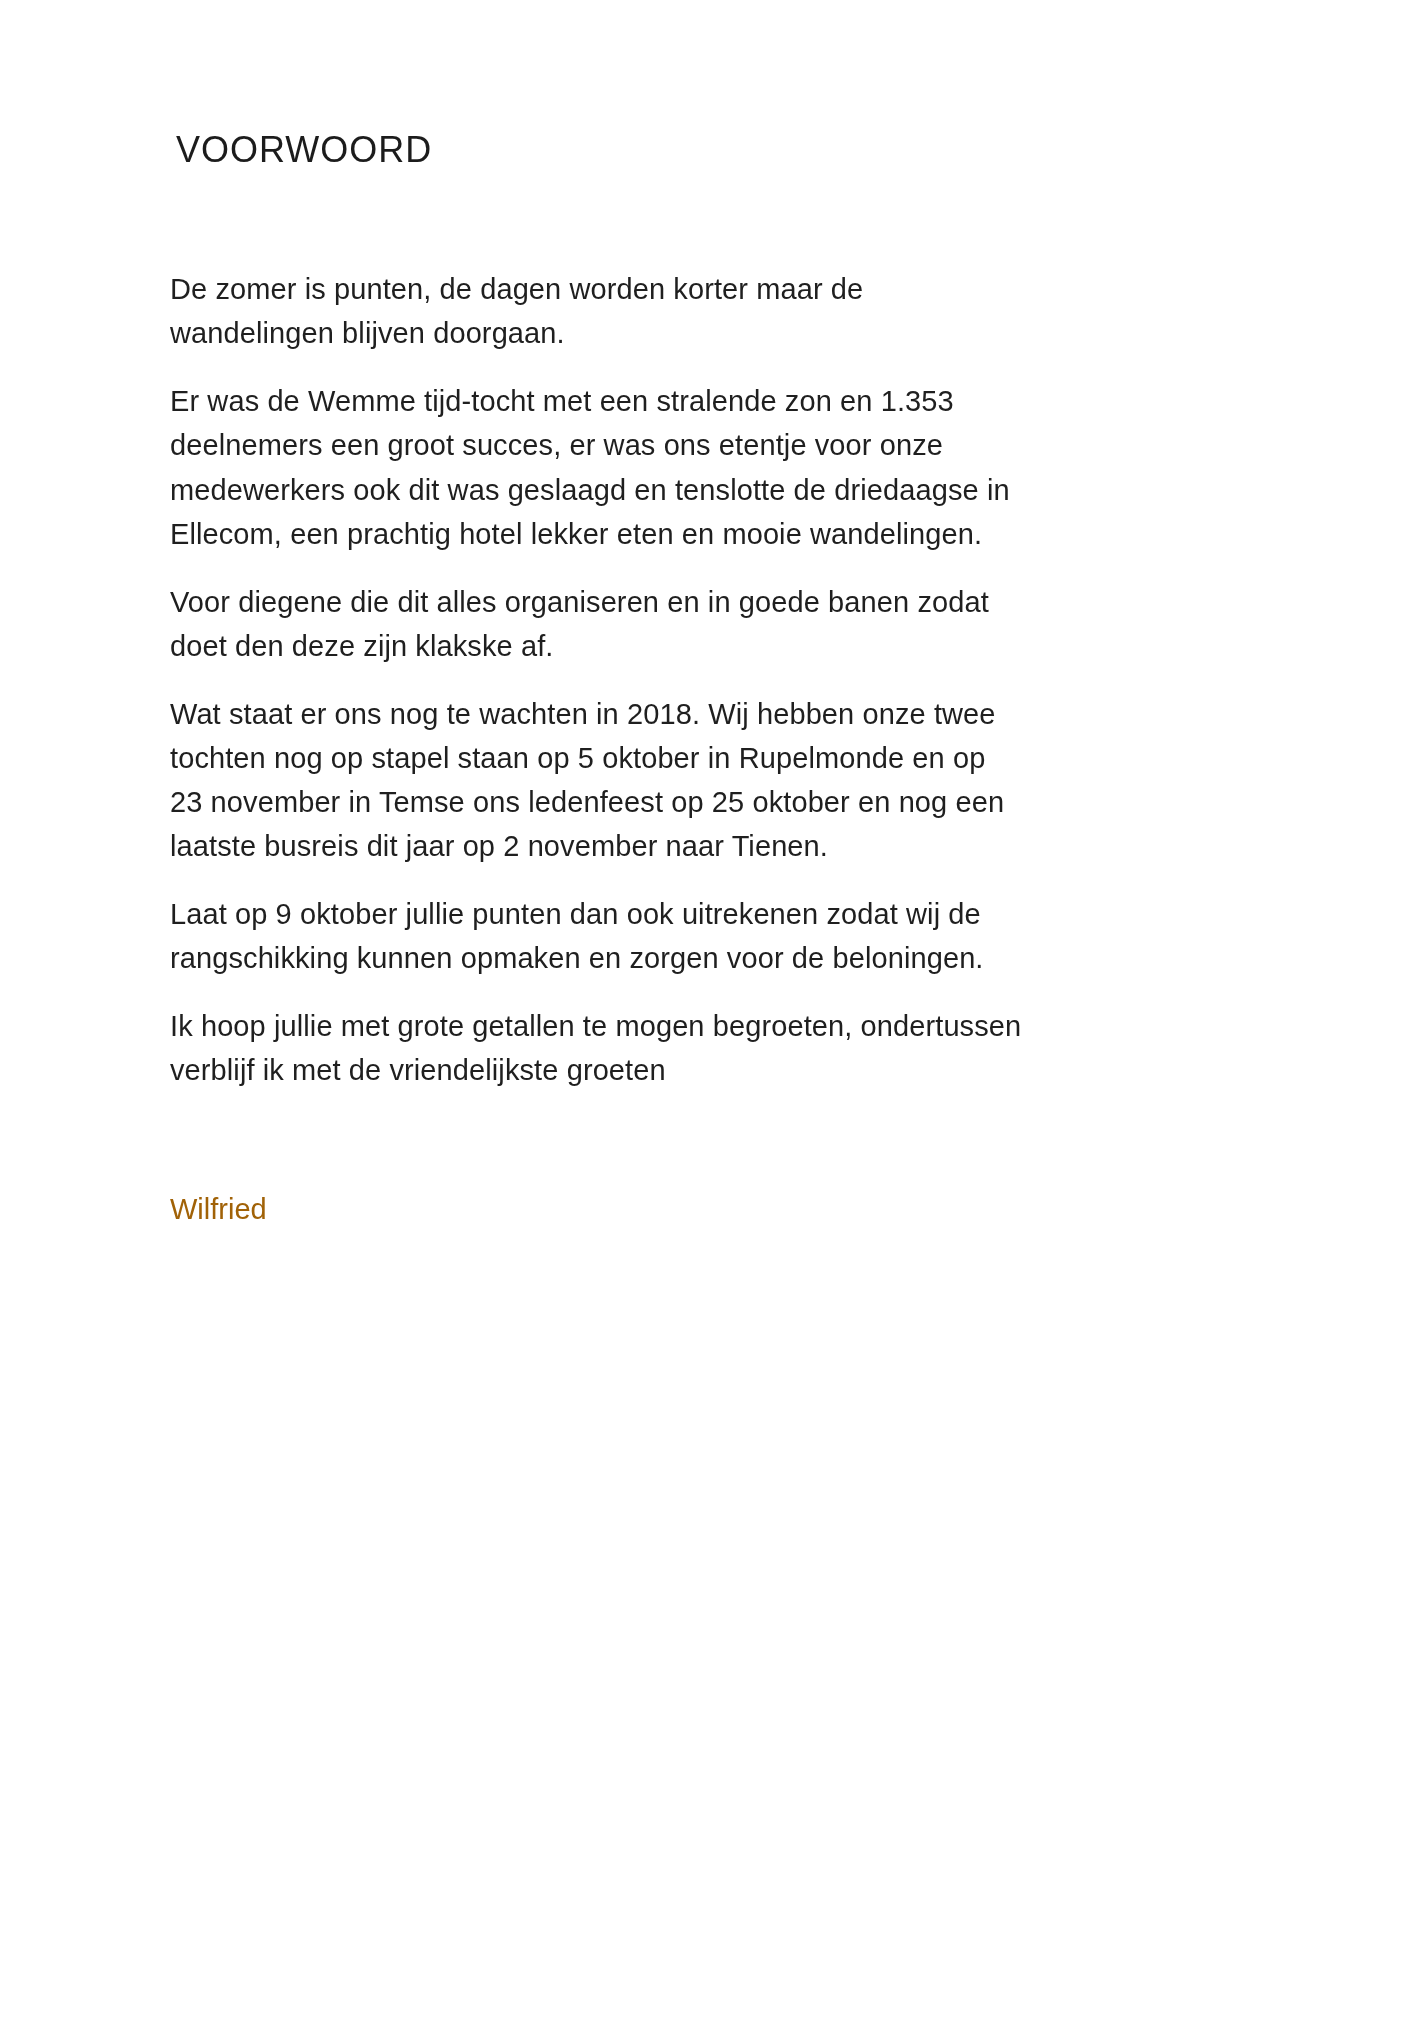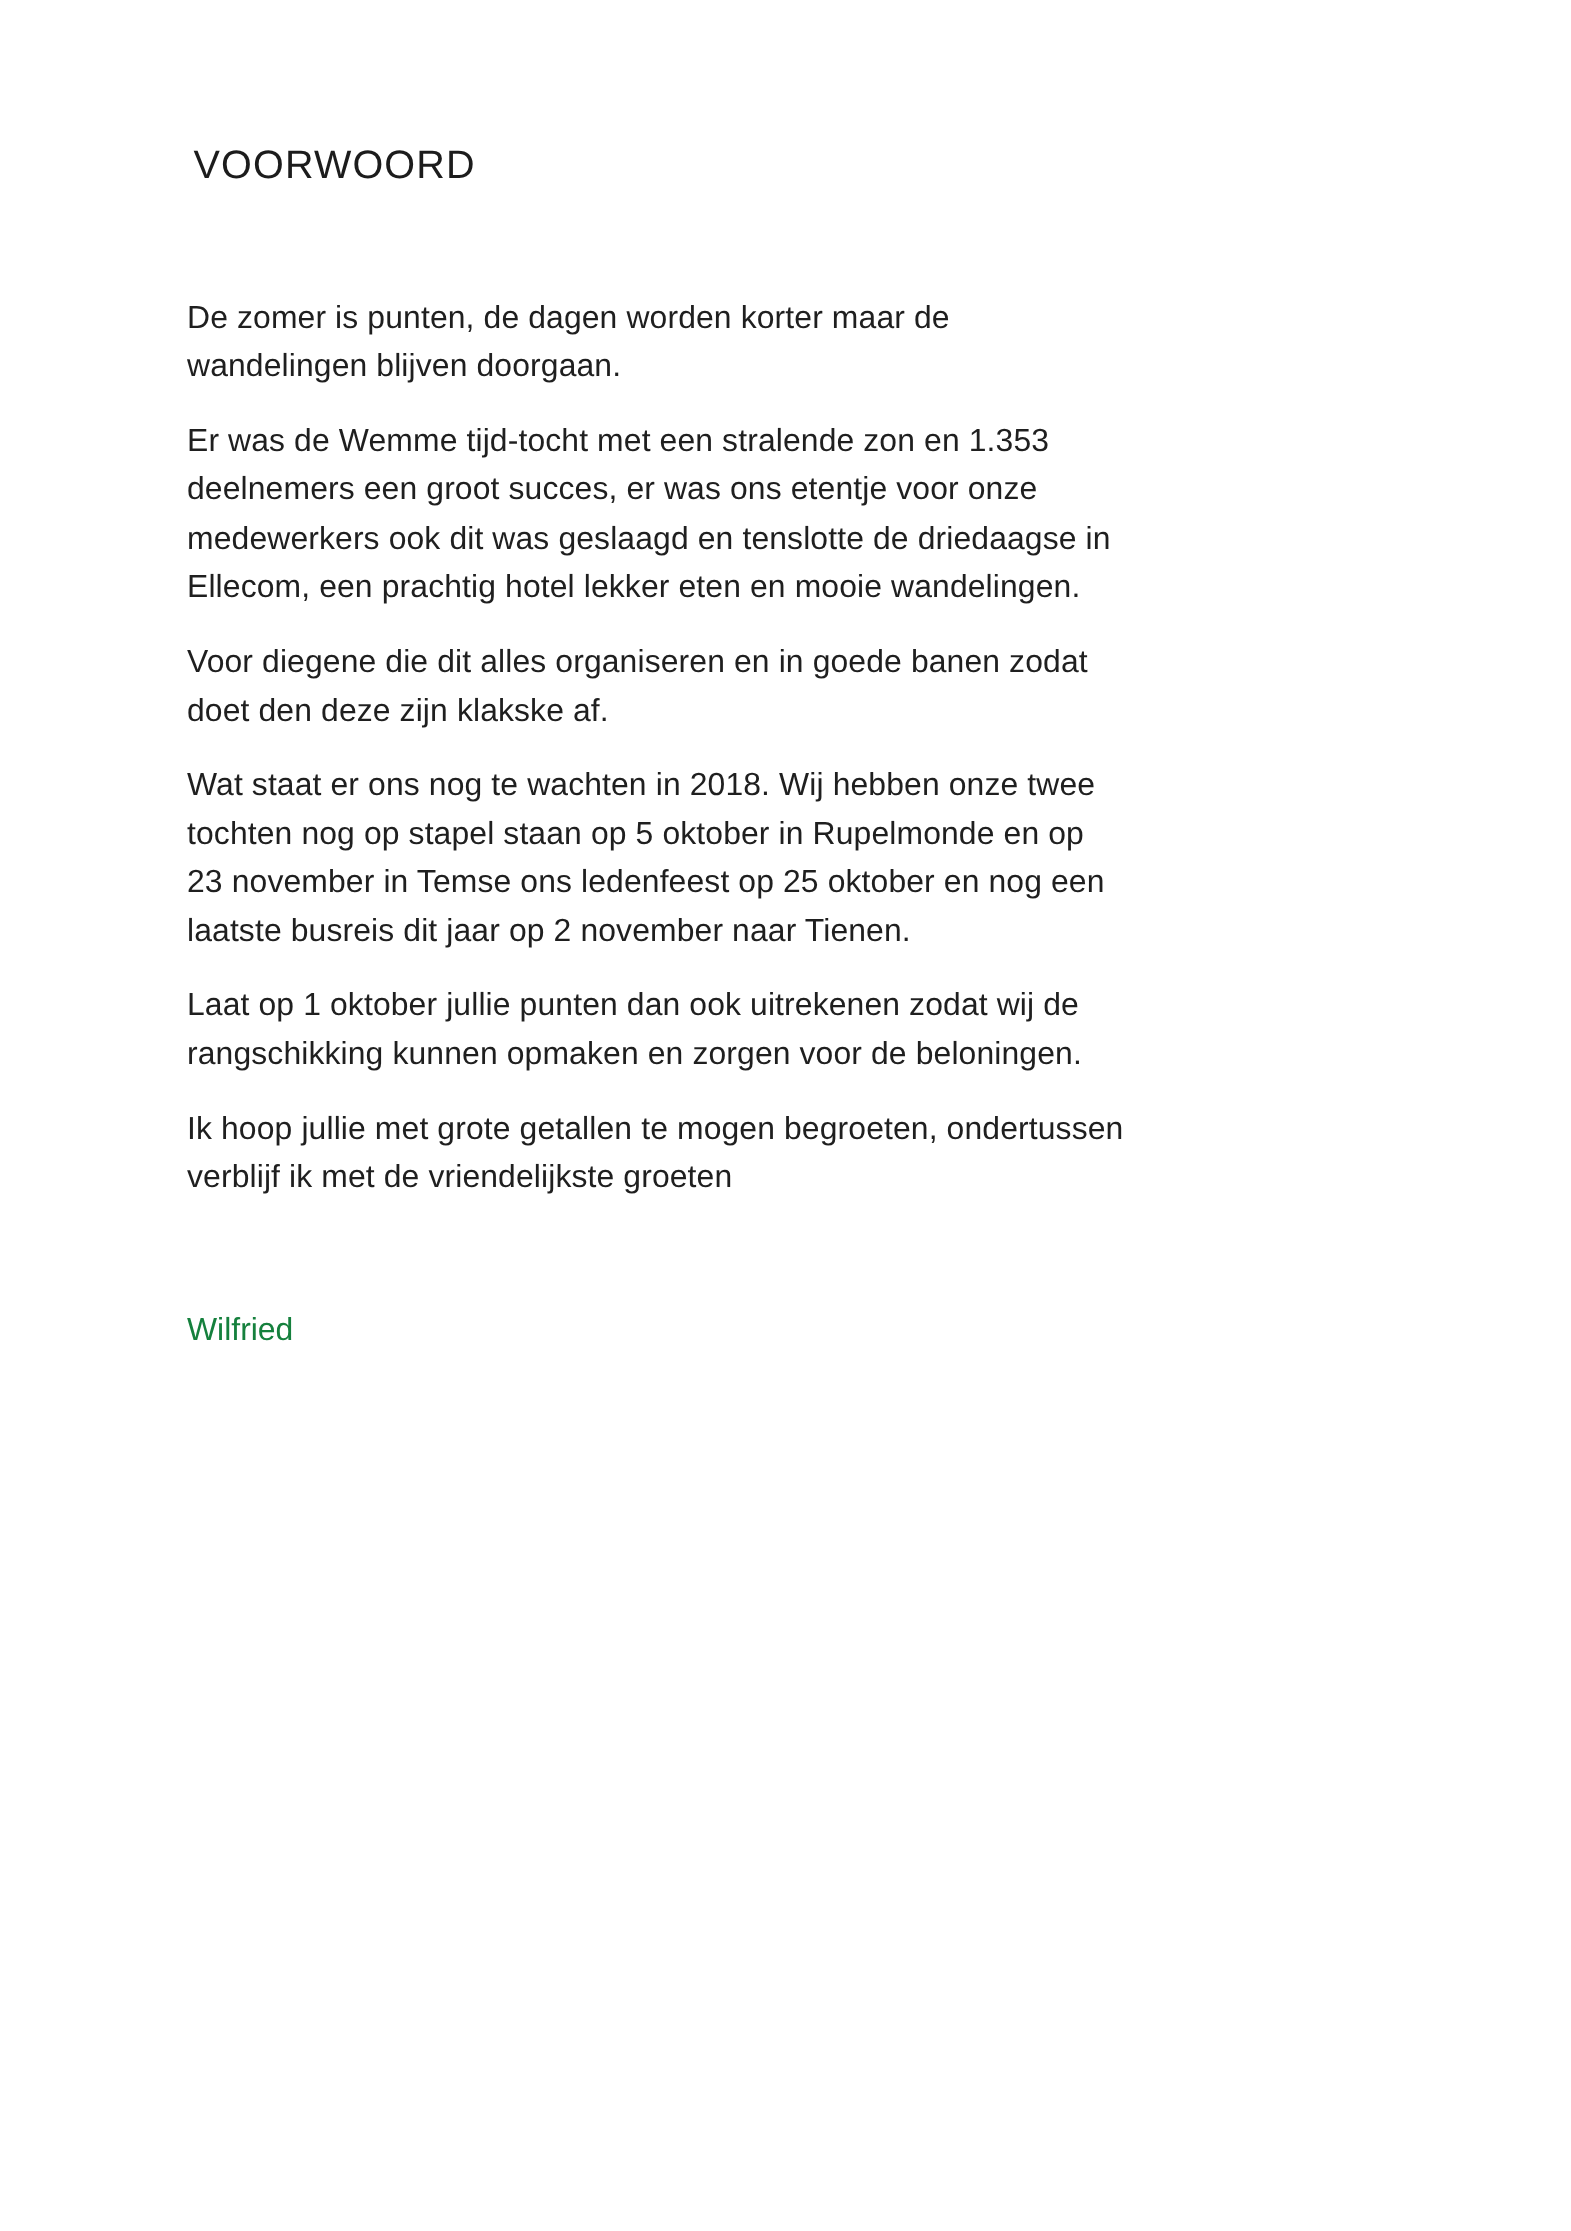--- a/index.html
+++ b/index.html
@@ -41,33 +41,33 @@
     font-size: 29px;
     line-height: 1.52;
     margin: 0 0 24px 0;
     color: #1f1f1f;
     font-weight: 400;
     letter-spacing: 0.1px;
   }
   .signature {
     font-size: 29px;
     line-height: 1.5;
-    color: #15803d;
+    color: #a16207;
     margin-top: 96px;
   }
 </style>
 </head>
 <body>
 
 <div class="page">
   <h1 class="doc-title">VOORWOORD</h1>
 
   <div class="doc-body">
     <p>De zomer is punten, de dagen worden korter maar de wandelingen blijven doorgaan.</p>
     <p>Er was de Wemme tijd-tocht met een stralende zon en 1.353 deelnemers een groot succes, er was ons etentje voor onze medewerkers ook dit was geslaagd en tenslotte de driedaagse in Ellecom, een prachtig hotel lekker eten en mooie wandelingen.</p>
     <p>Voor diegene die dit alles organiseren en in goede banen zodat doet den deze zijn klakske af.</p>
     <p>Wat staat er ons nog te wachten in 2018. Wij hebben onze twee tochten nog op stapel staan op 5 oktober in Rupelmonde en op 23 november in Temse ons ledenfeest op 25 oktober en nog een laatste busreis dit jaar op 2 november naar Tienen.</p>
-    <p>Laat op 1 oktober jullie punten dan ook uitrekenen zodat wij de rangschikking kunnen opmaken en zorgen voor de beloningen.</p>
+    <p>Laat op 9 oktober jullie punten dan ook uitrekenen zodat wij de rangschikking kunnen opmaken en zorgen voor de beloningen.</p>
     <p>Ik hoop jullie met grote getallen te mogen begroeten, ondertussen verblijf ik met de vriendelijkste groeten</p>
 
     <div class="signature">Wilfried</div>
   </div>
 </div>
 
 </body></html>

